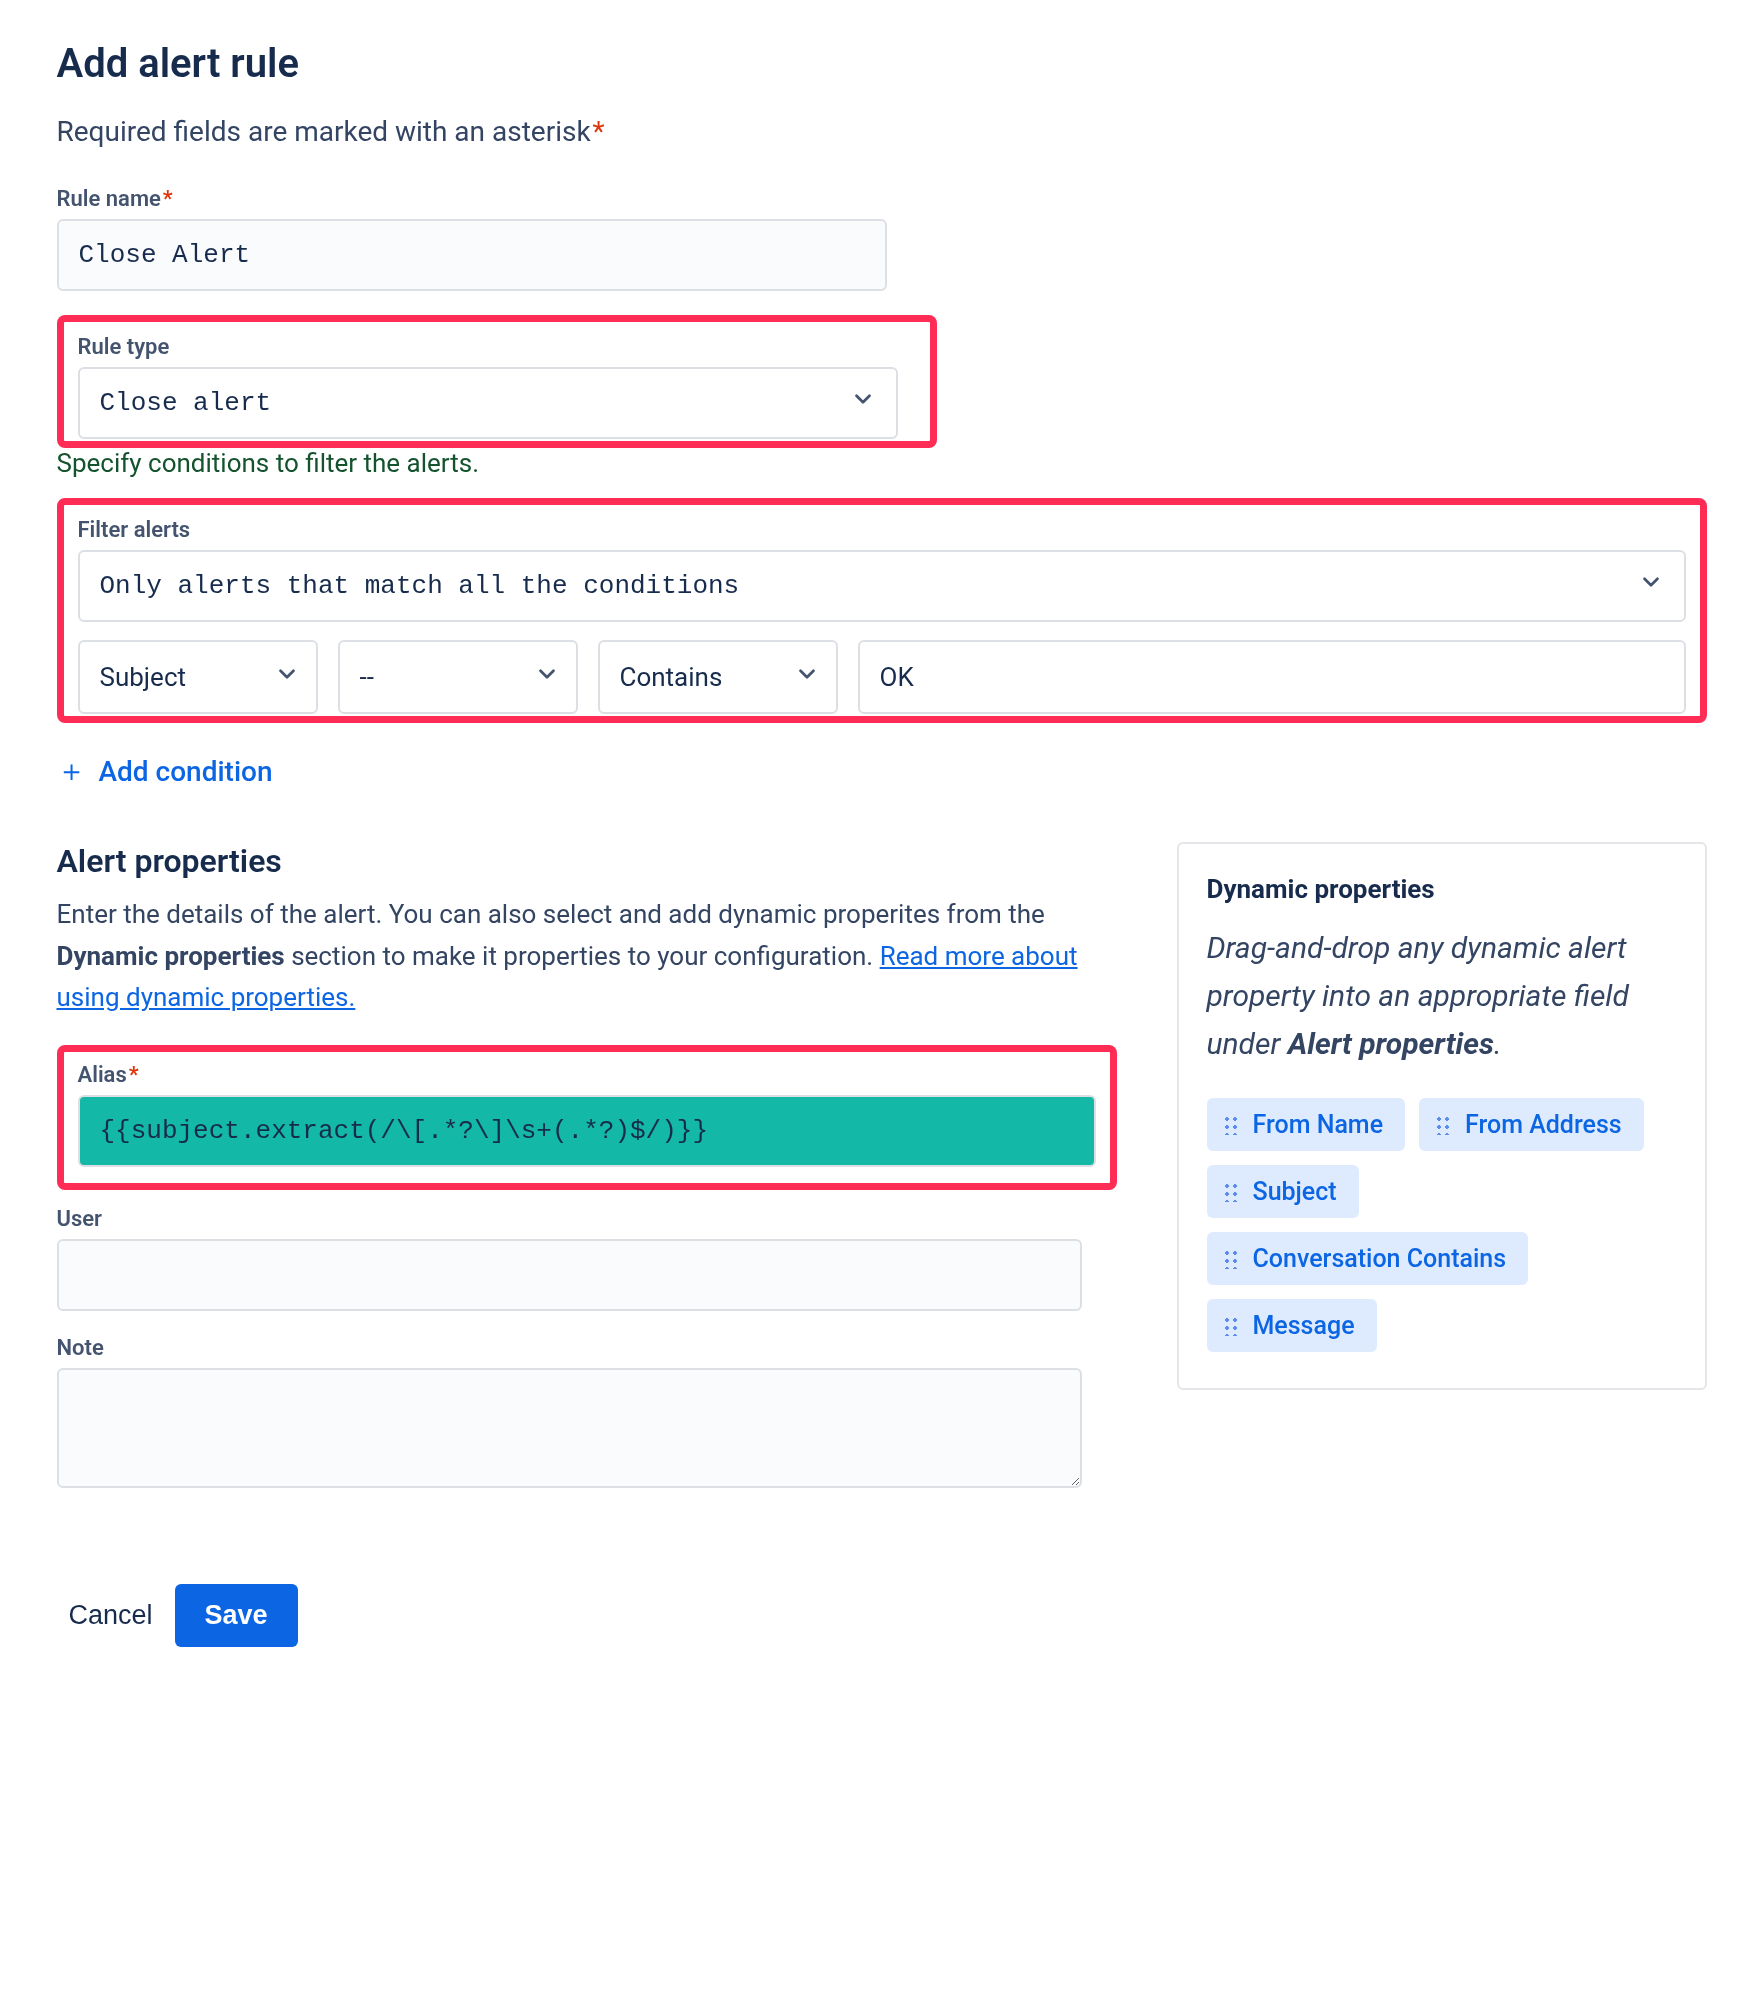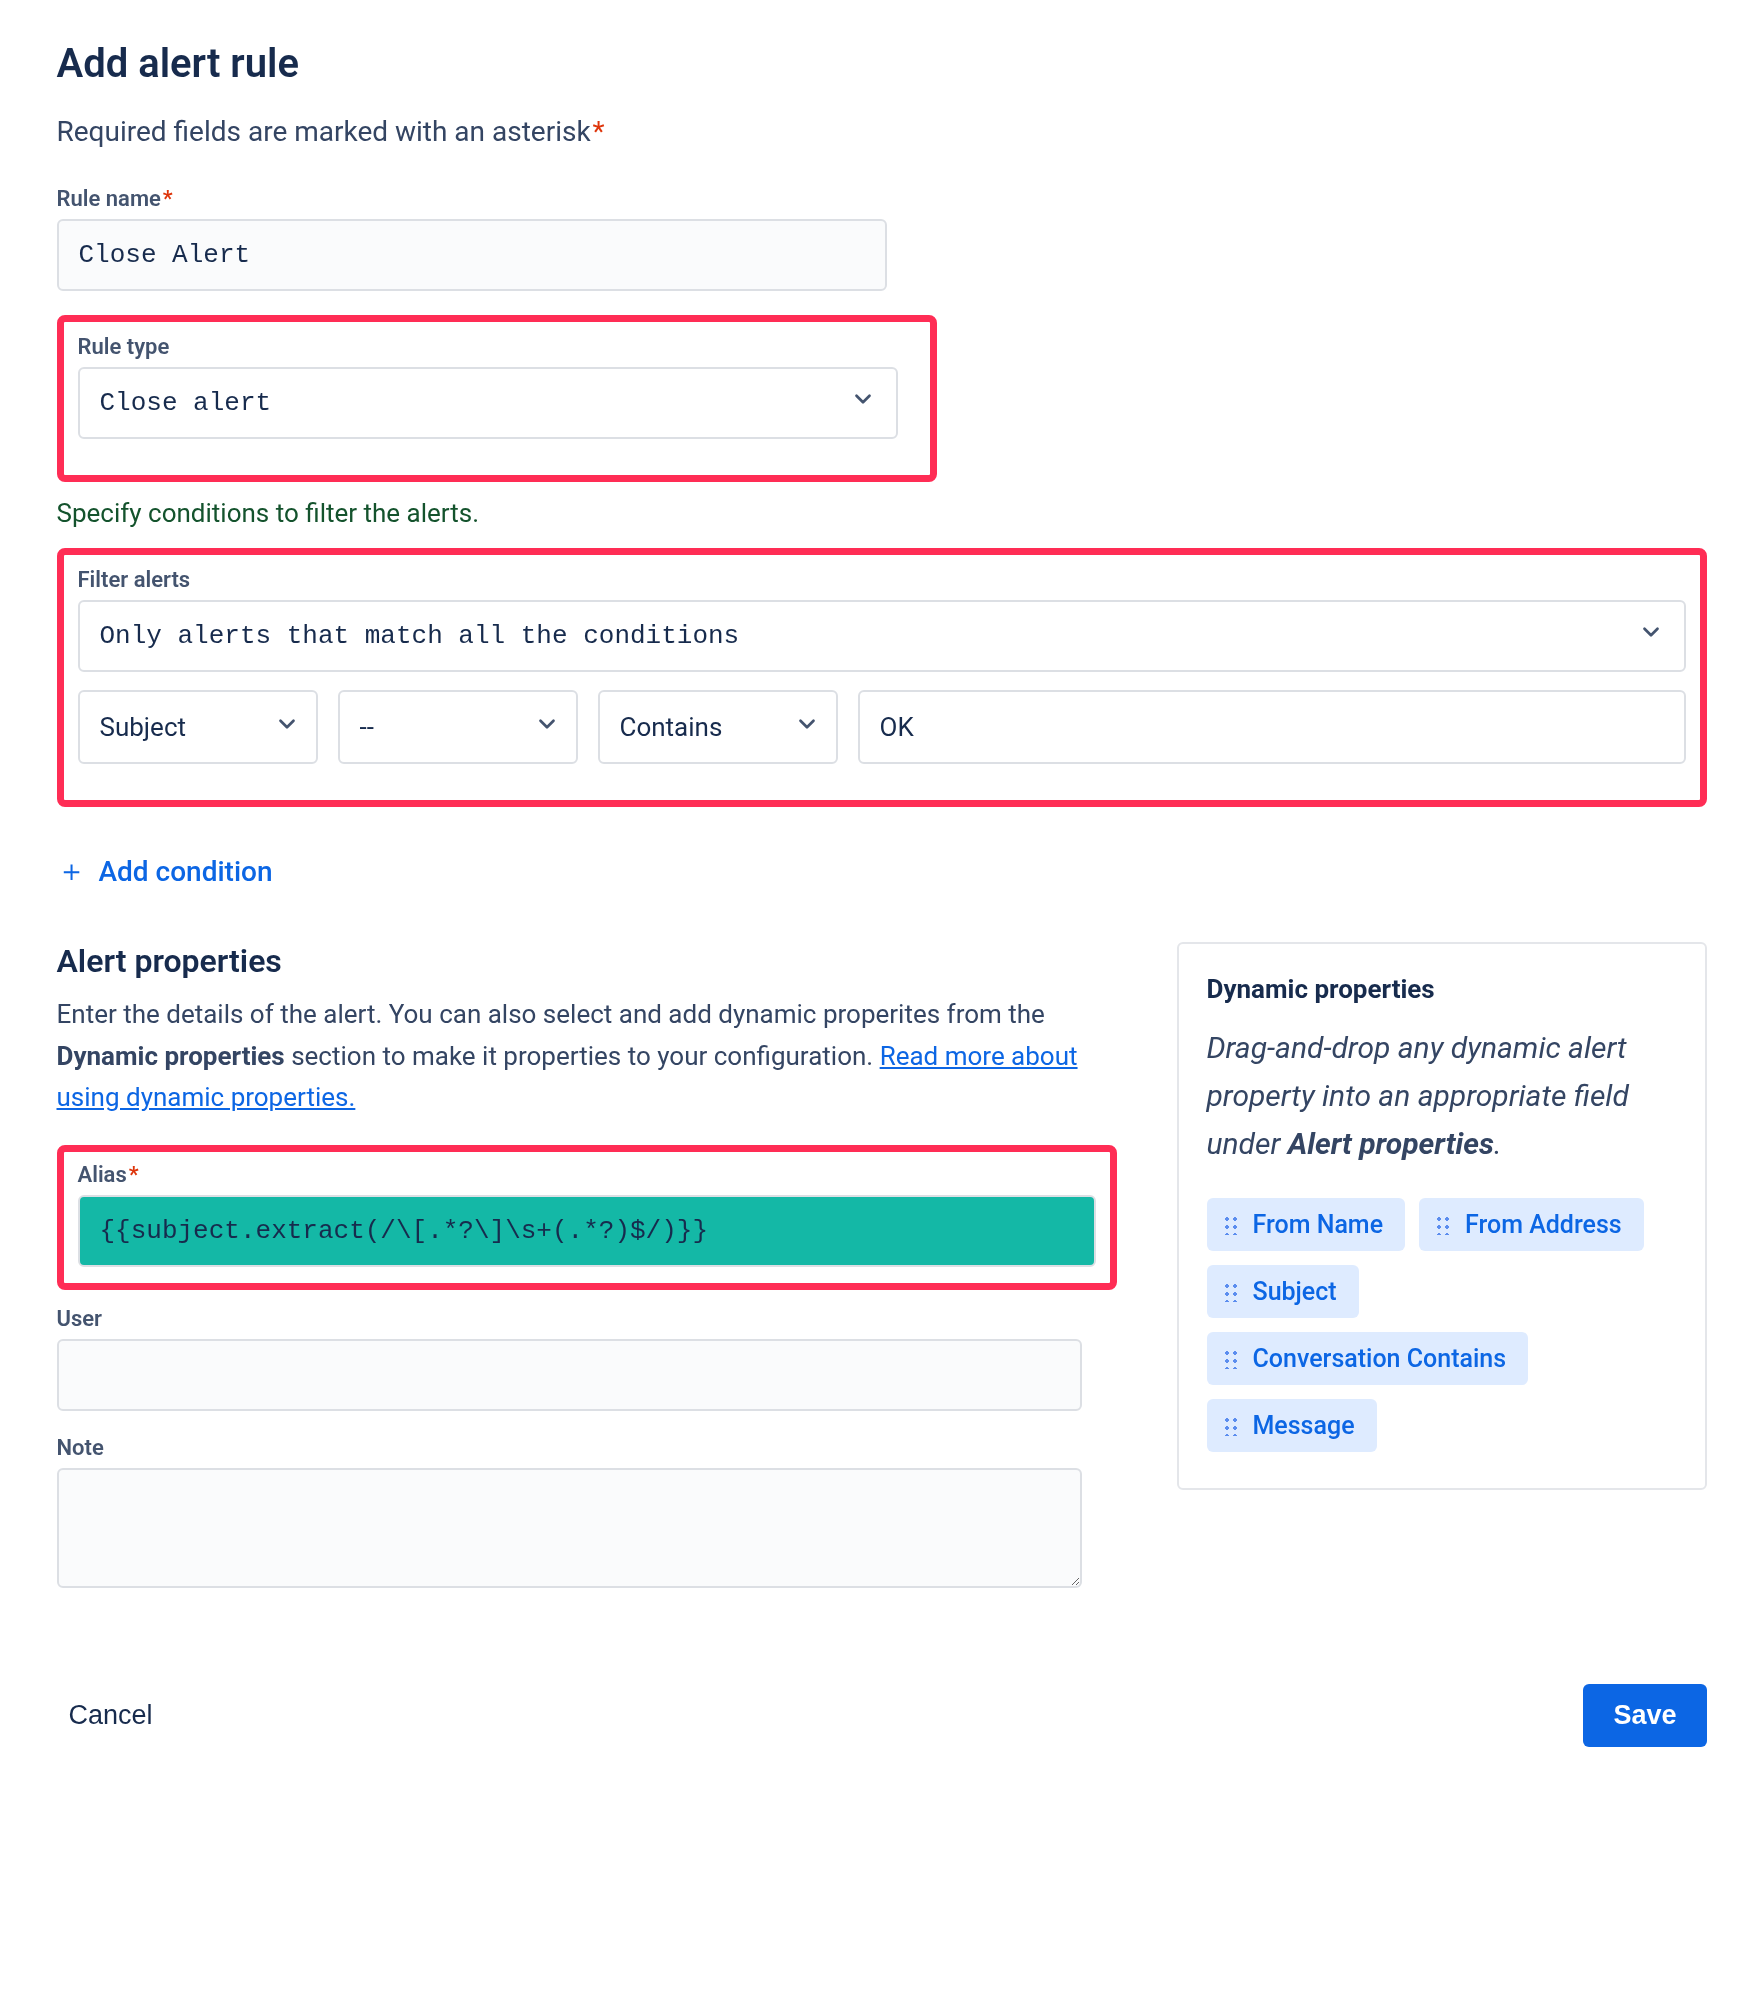--- a/index.html
+++ b/index.html
@@ -51,22 +51,21 @@
     border: none; background: transparent; width: 100%; height: 100%;
     font-size: 26px; color: #172B4D; font-family: inherit; outline: none;
   }
 
   .field-wrap { margin-bottom: 24px; }
   .narrow { width: 830px; }
 
   .highlight-box {
     border: 7px solid #FF2D55;
     border-radius: 8px;
-    padding: 12px 14px 36px 14px;
-    margin-bottom: 16px;
+    padding: 12px 14px 2px 14px;
   }
   .highlight-box-full { width: 100%; }
   .highlight-box-narrow { width: 880px; }
 
   h2.section {
     font-size: 32px;
     font-weight: 600;
     color: #172B4D;
     margin-top: 36px;
     margin-bottom: 14px;
@@ -159,21 +158,21 @@
   .textarea {
     width: 100%; min-height: 120px;
     border: 2px solid #DCDFE4; border-radius: 6px; background:#FAFBFC;
     padding: 18px 20px; font-size: 26px; font-family: inherit; color:#172B4D;
     resize: vertical;
   }
   .user-input-wrap { width: 1025px; max-width:100%; margin-bottom:24px; }
   .note-wrap { width: 1025px; max-width:100%; }
 
   .footer {
-    display:flex; justify-content:space-between; gap: 10px;
+    display:flex; justify-content:flex-start; gap: 10px;
     margin-top: 90px;
   }
   .btn-cancel {
     background: transparent; border: none; color:#172B4D;
     font-size: 27px; font-weight: 500; cursor:pointer; padding: 16px 12px;
     border-radius: 6px;
   }
   .btn-save {
     background:#0C66E4; color:#fff; border:none;
     font-size: 27px; font-weight: 600; cursor:pointer;

